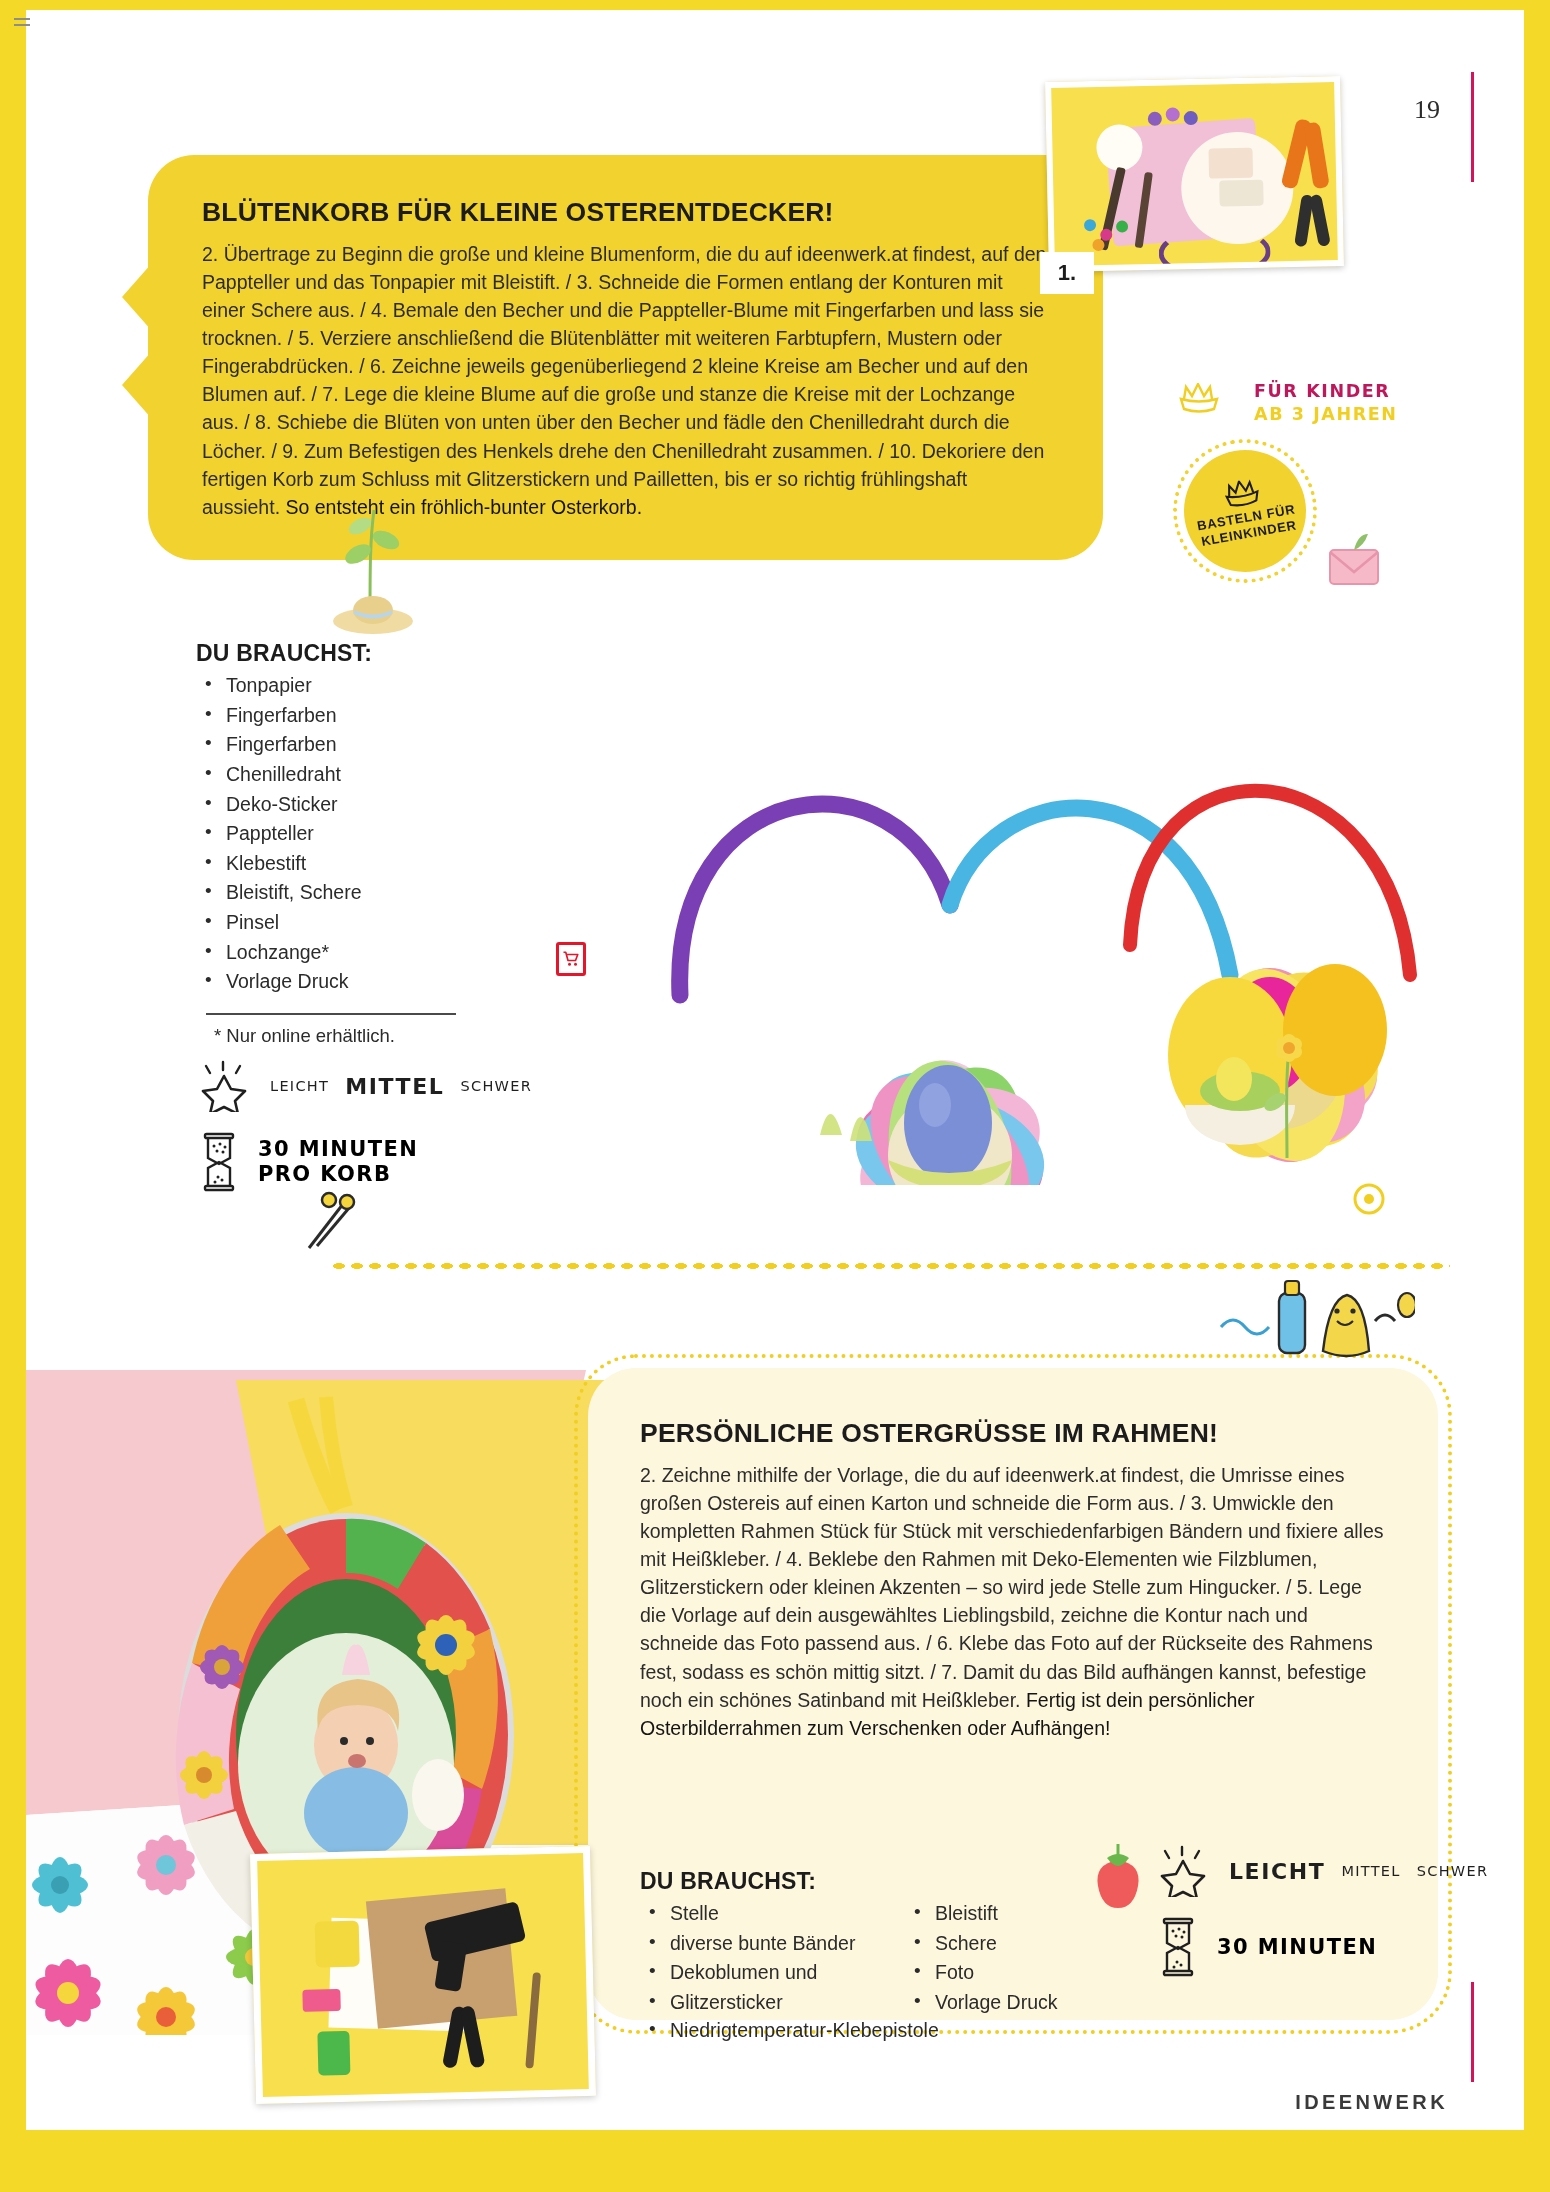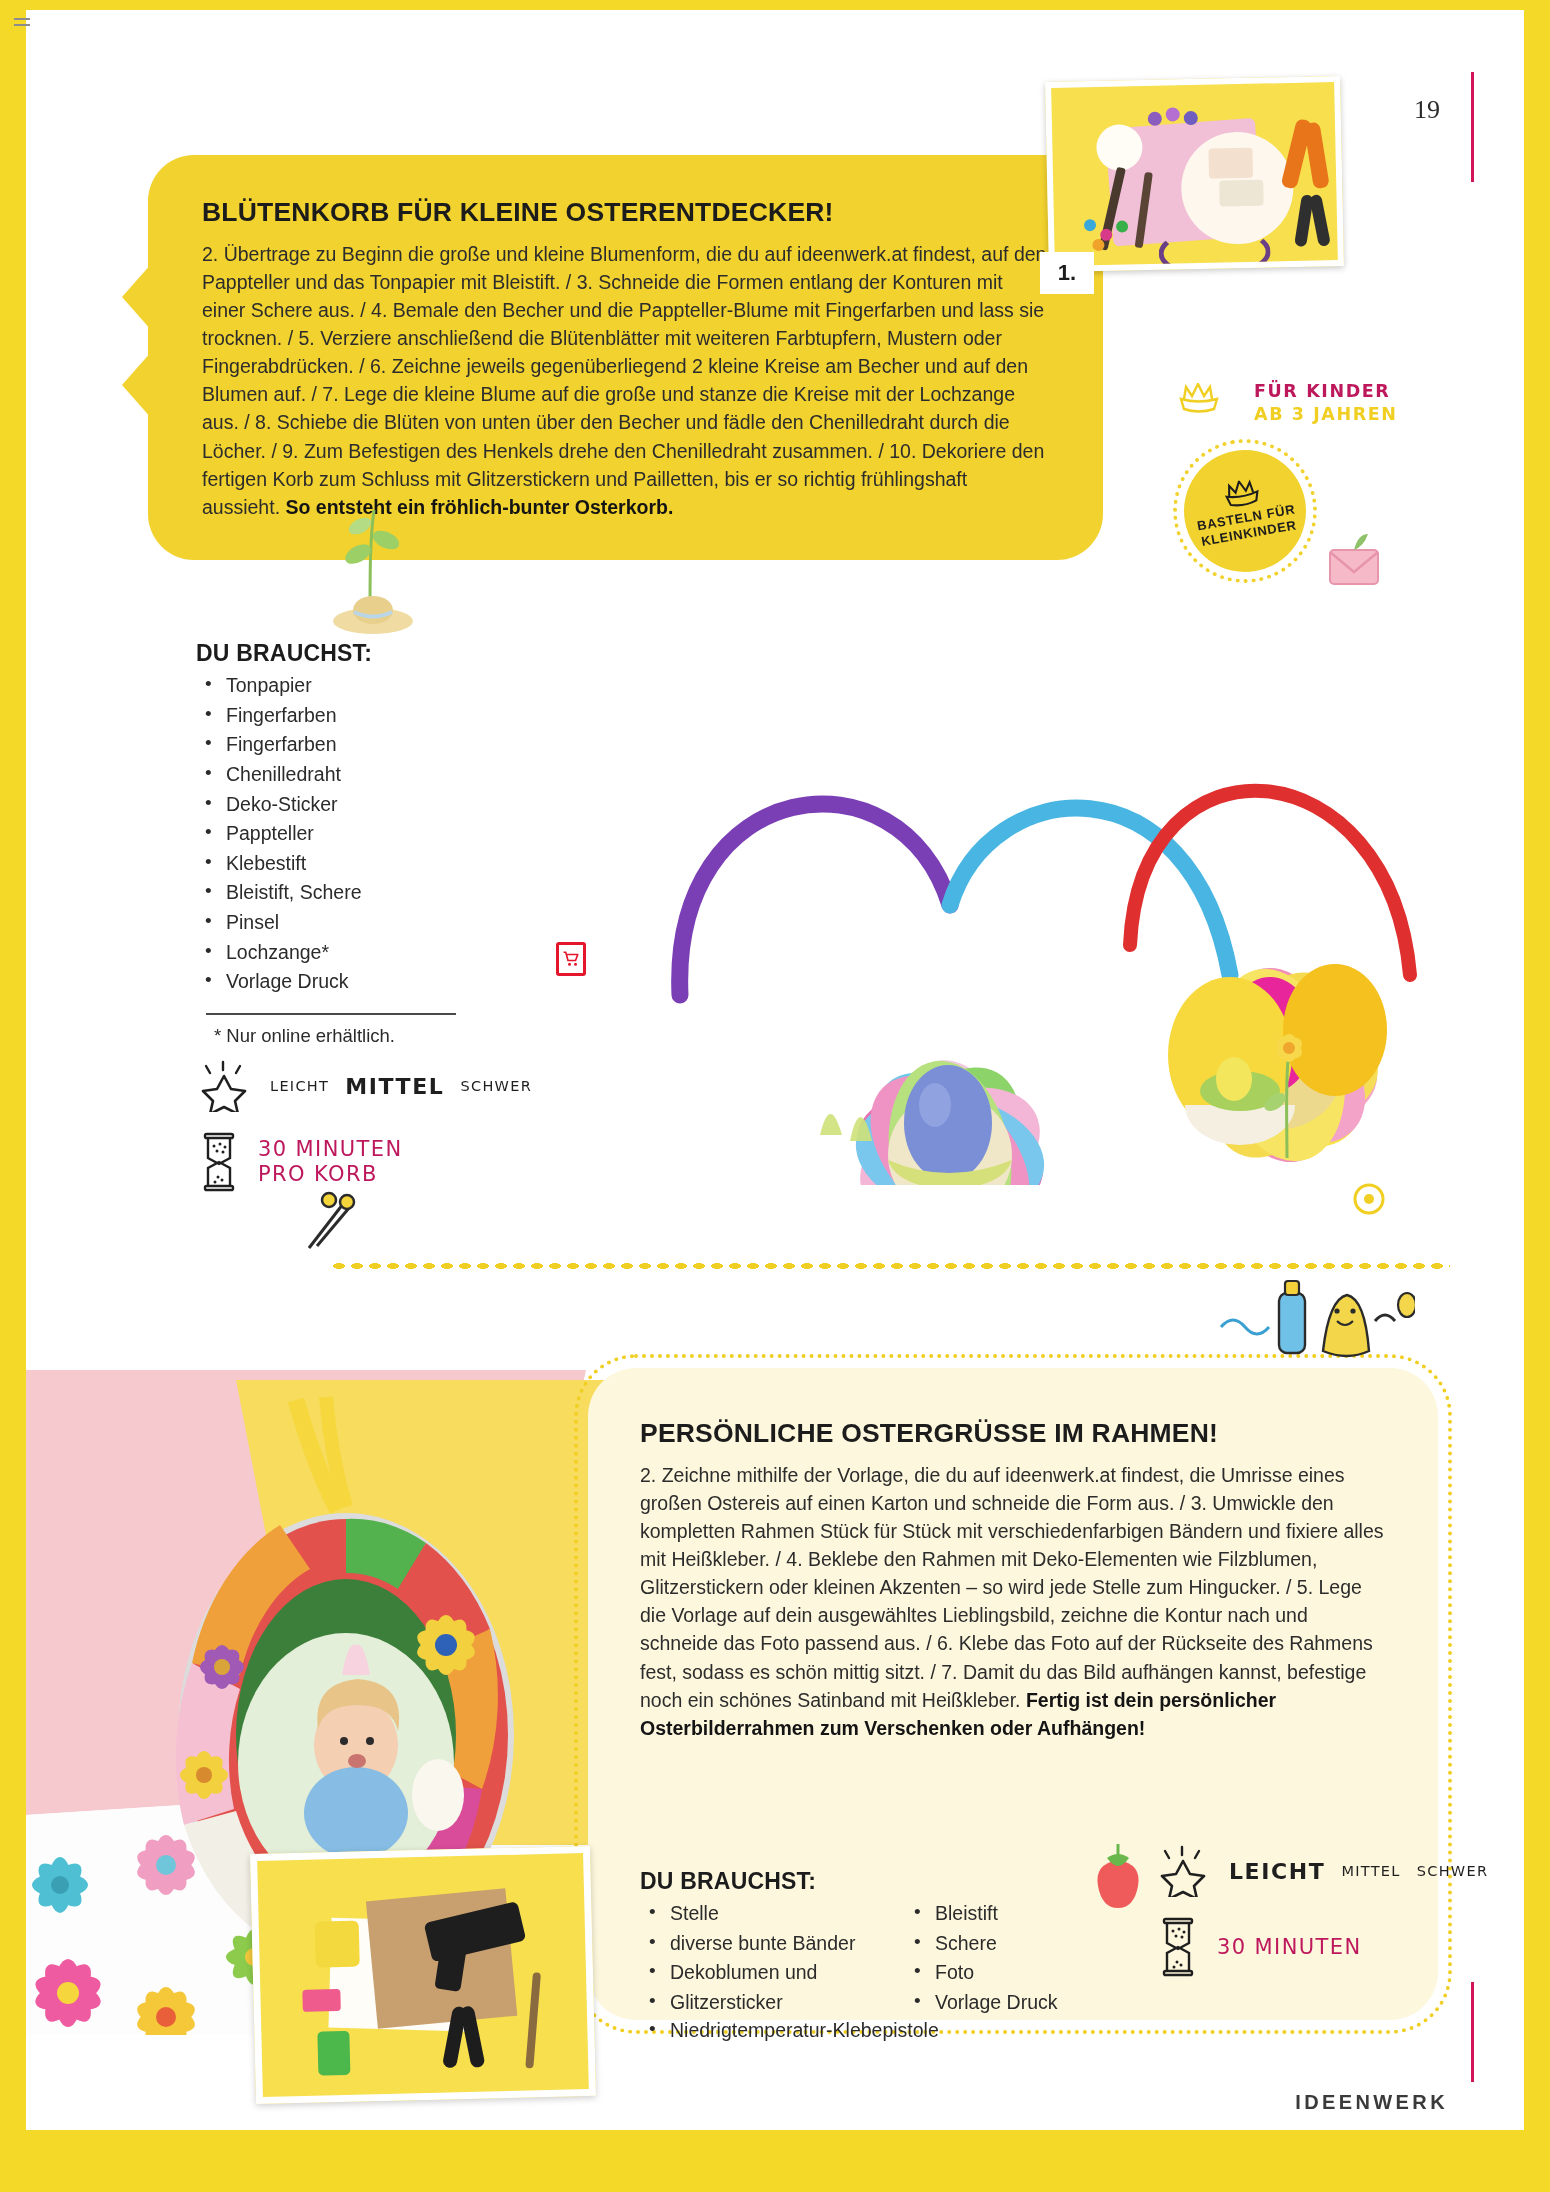--- a/index.html
+++ b/index.html
@@ -57,21 +57,21 @@
   }
   .bubble1-inner { position:relative; padding:42px 56px 0 54px; }
 
   .kicker-title {
     font-size:26.5px; font-weight:800; letter-spacing:.2px; color:#1c1c1c;
     margin-bottom:12px;
   }
   .body-copy {
     font-size:19.5px; line-height:1.44; color:#2c2c2c;
   }
-  .body-copy b { font-weight:700; color:#141414; }
+  .body-copy b { font-weight:400; color:#141414; }
 
   
   .needs1 { position:absolute; left:196px; top:640px; width:300px; z-index:12; }
   .needs-title { font-size:23px; font-weight:800; color:#1c1c1c; margin-bottom:4px; letter-spacing:.2px;}
   .needs-list { list-style:none; }
   .needs-list li {
     font-size:19.5px; color:#2b2b2b; line-height:1.52;
     position:relative; padding-left:30px;
   }
   .needs-list li::before {
@@ -86,21 +86,21 @@
   .hr-note { margin:16px 0 0 10px; width:250px; border-top:2px solid #4a4a4a; }
   .note-star { margin:10px 0 0 18px; font-size:18.5px; color:#2b2b2b; }
 
   
   .meta-block { position:absolute; left:196px; top:1060px; z-index:12; }
   .meta-row { display:flex; align-items:center; gap:16px; margin-bottom:18px; }
   .hand { font-family:"DejaVu Sans", sans-serif; color:#1f1f1f; }
   .lvl { font-size:17px; letter-spacing:1.3px; }
   .lvl.sm { font-size:14.5px; }
   .lvl.big { font-size:22px; font-weight:600; letter-spacing:1.6px; }
-  .time-text { font-size:21px; line-height:1.18; letter-spacing:1.4px; font-weight:400; color:#be185d;}
+  .time-text { font-size:21px; line-height:1.18; letter-spacing:1.4px; font-weight:700; color:#000000;}
 
   
   .photo1 {
     position:absolute; left:1047px; top:79px; width:295px; height:190px;
     background:#f7df4e; border:6px solid #fff; z-index:9;
     transform: rotate(-1.2deg);
     box-shadow:0 2px 6px rgba(0,0,0,.22);
     overflow:hidden;
   }
   .photo1 .tray { position:absolute; left:56px; top:38px; width:150px; height:118px;

